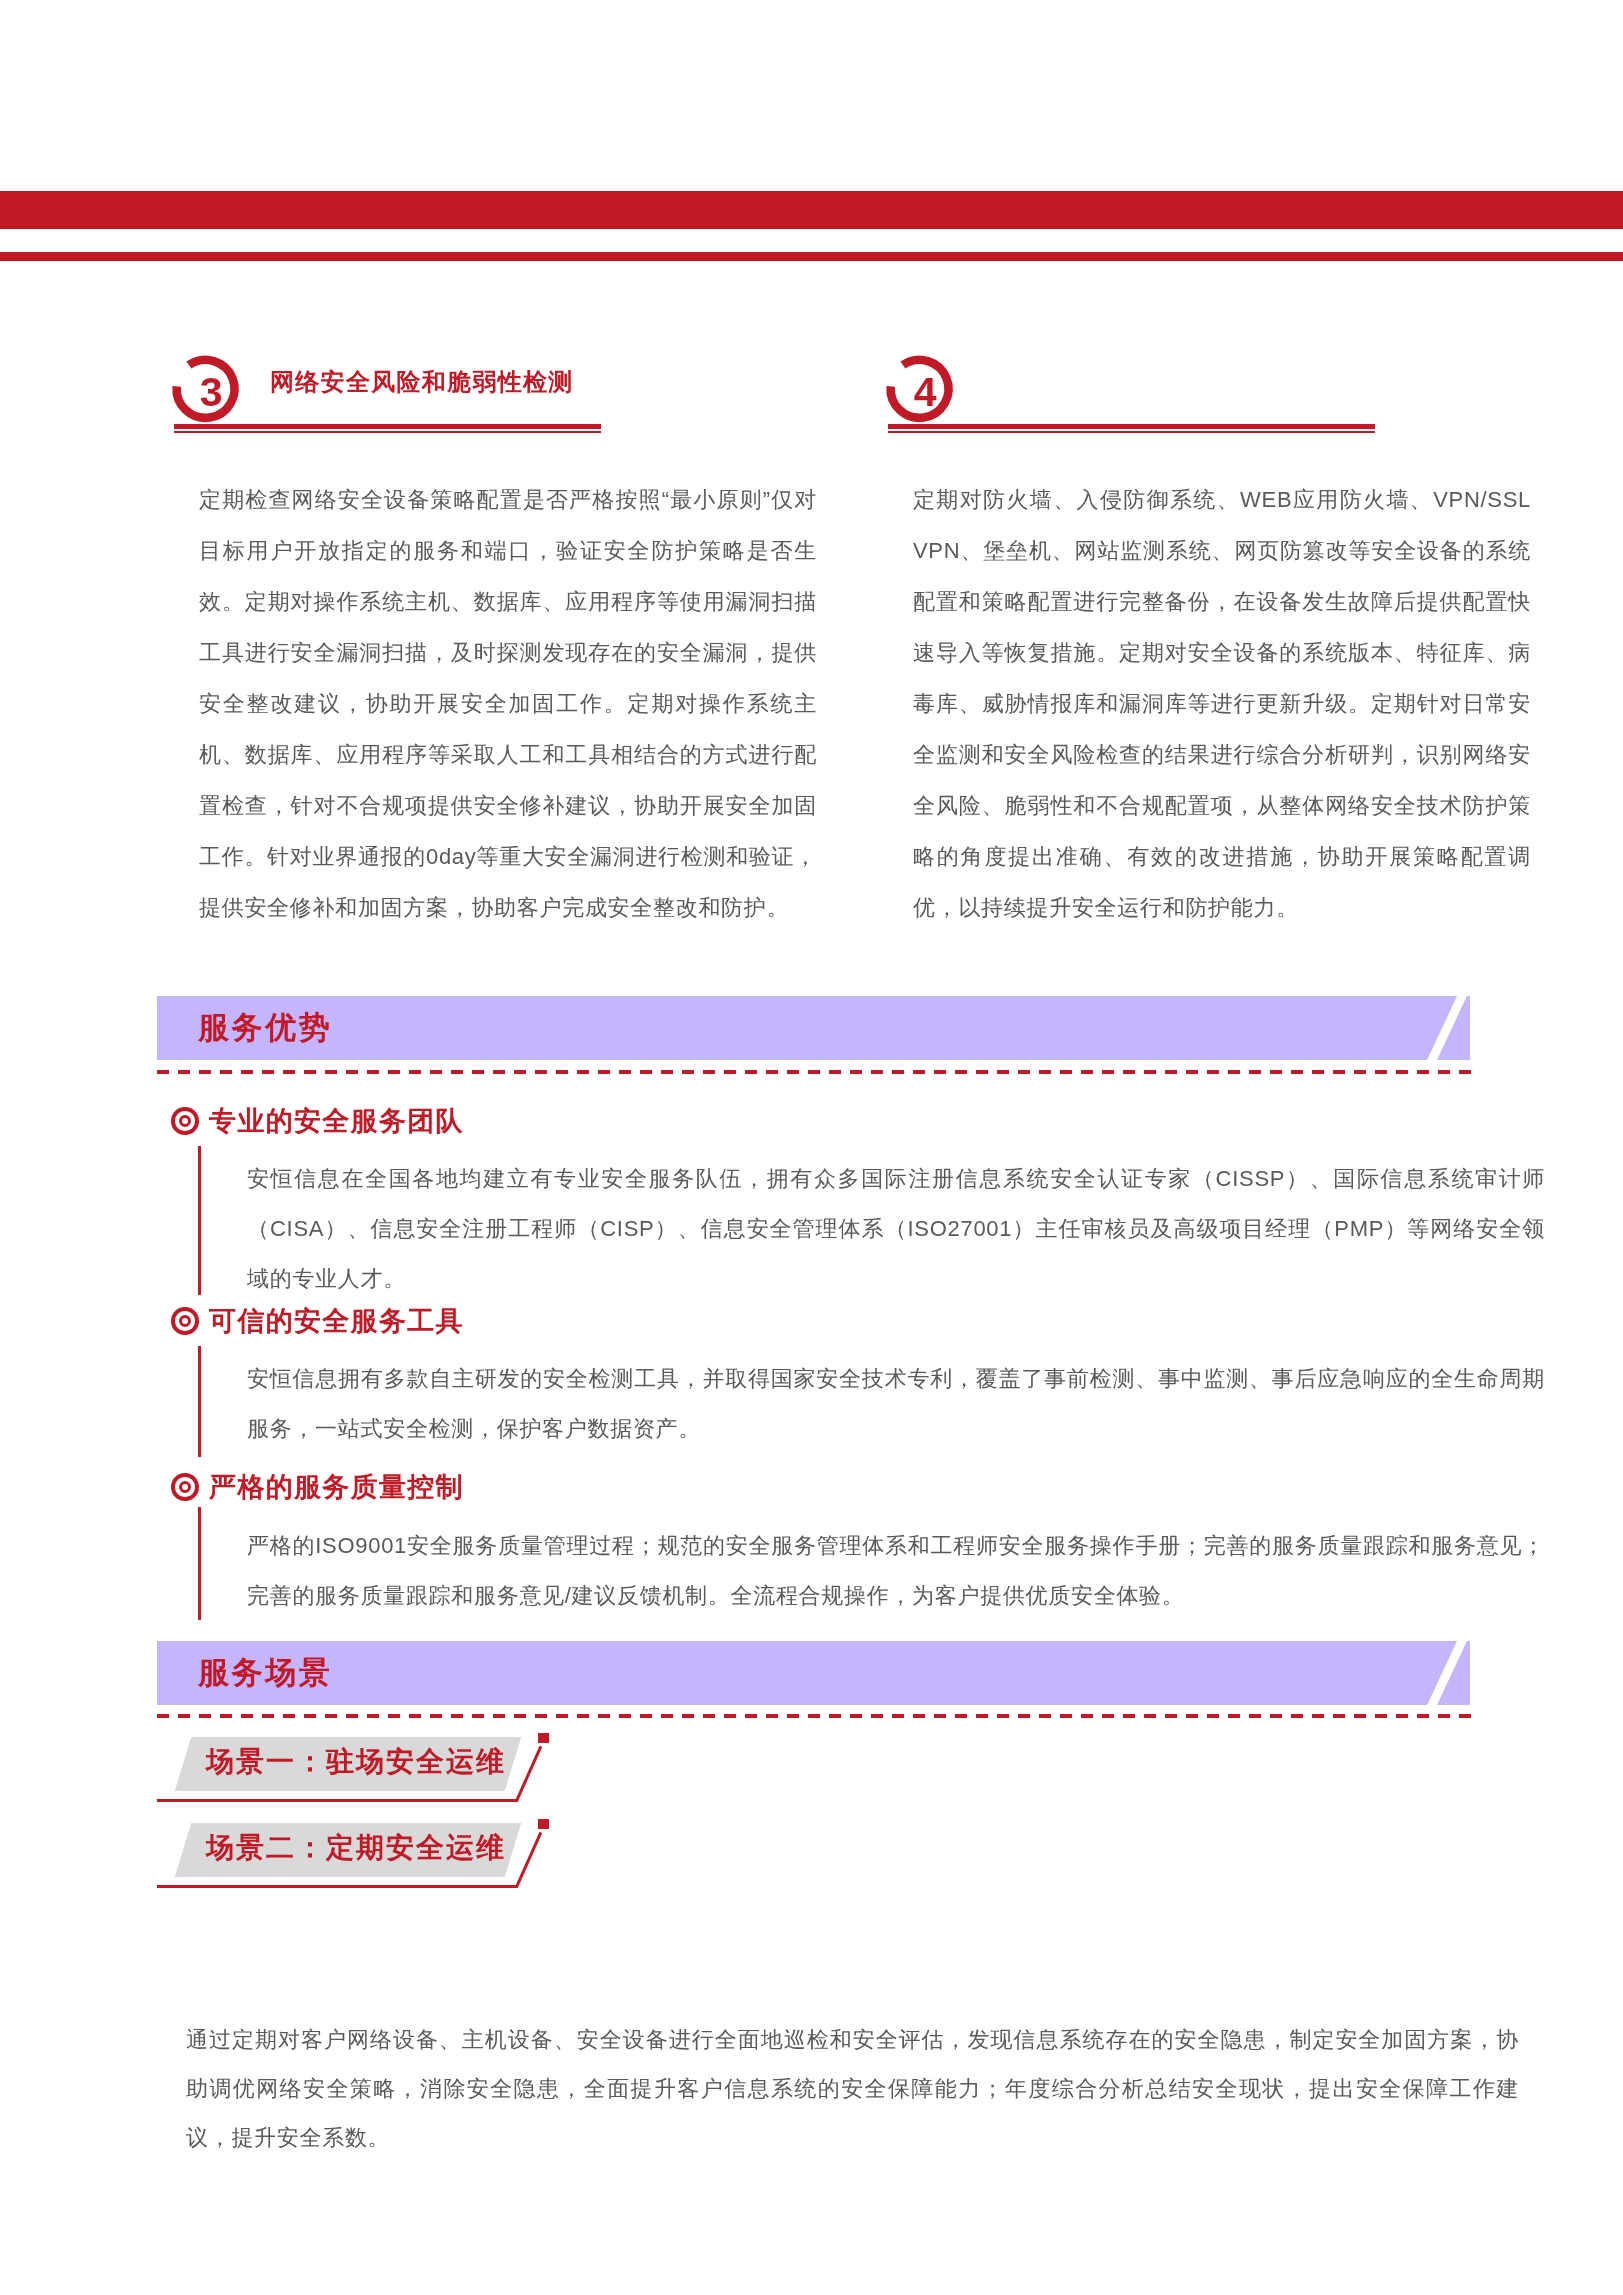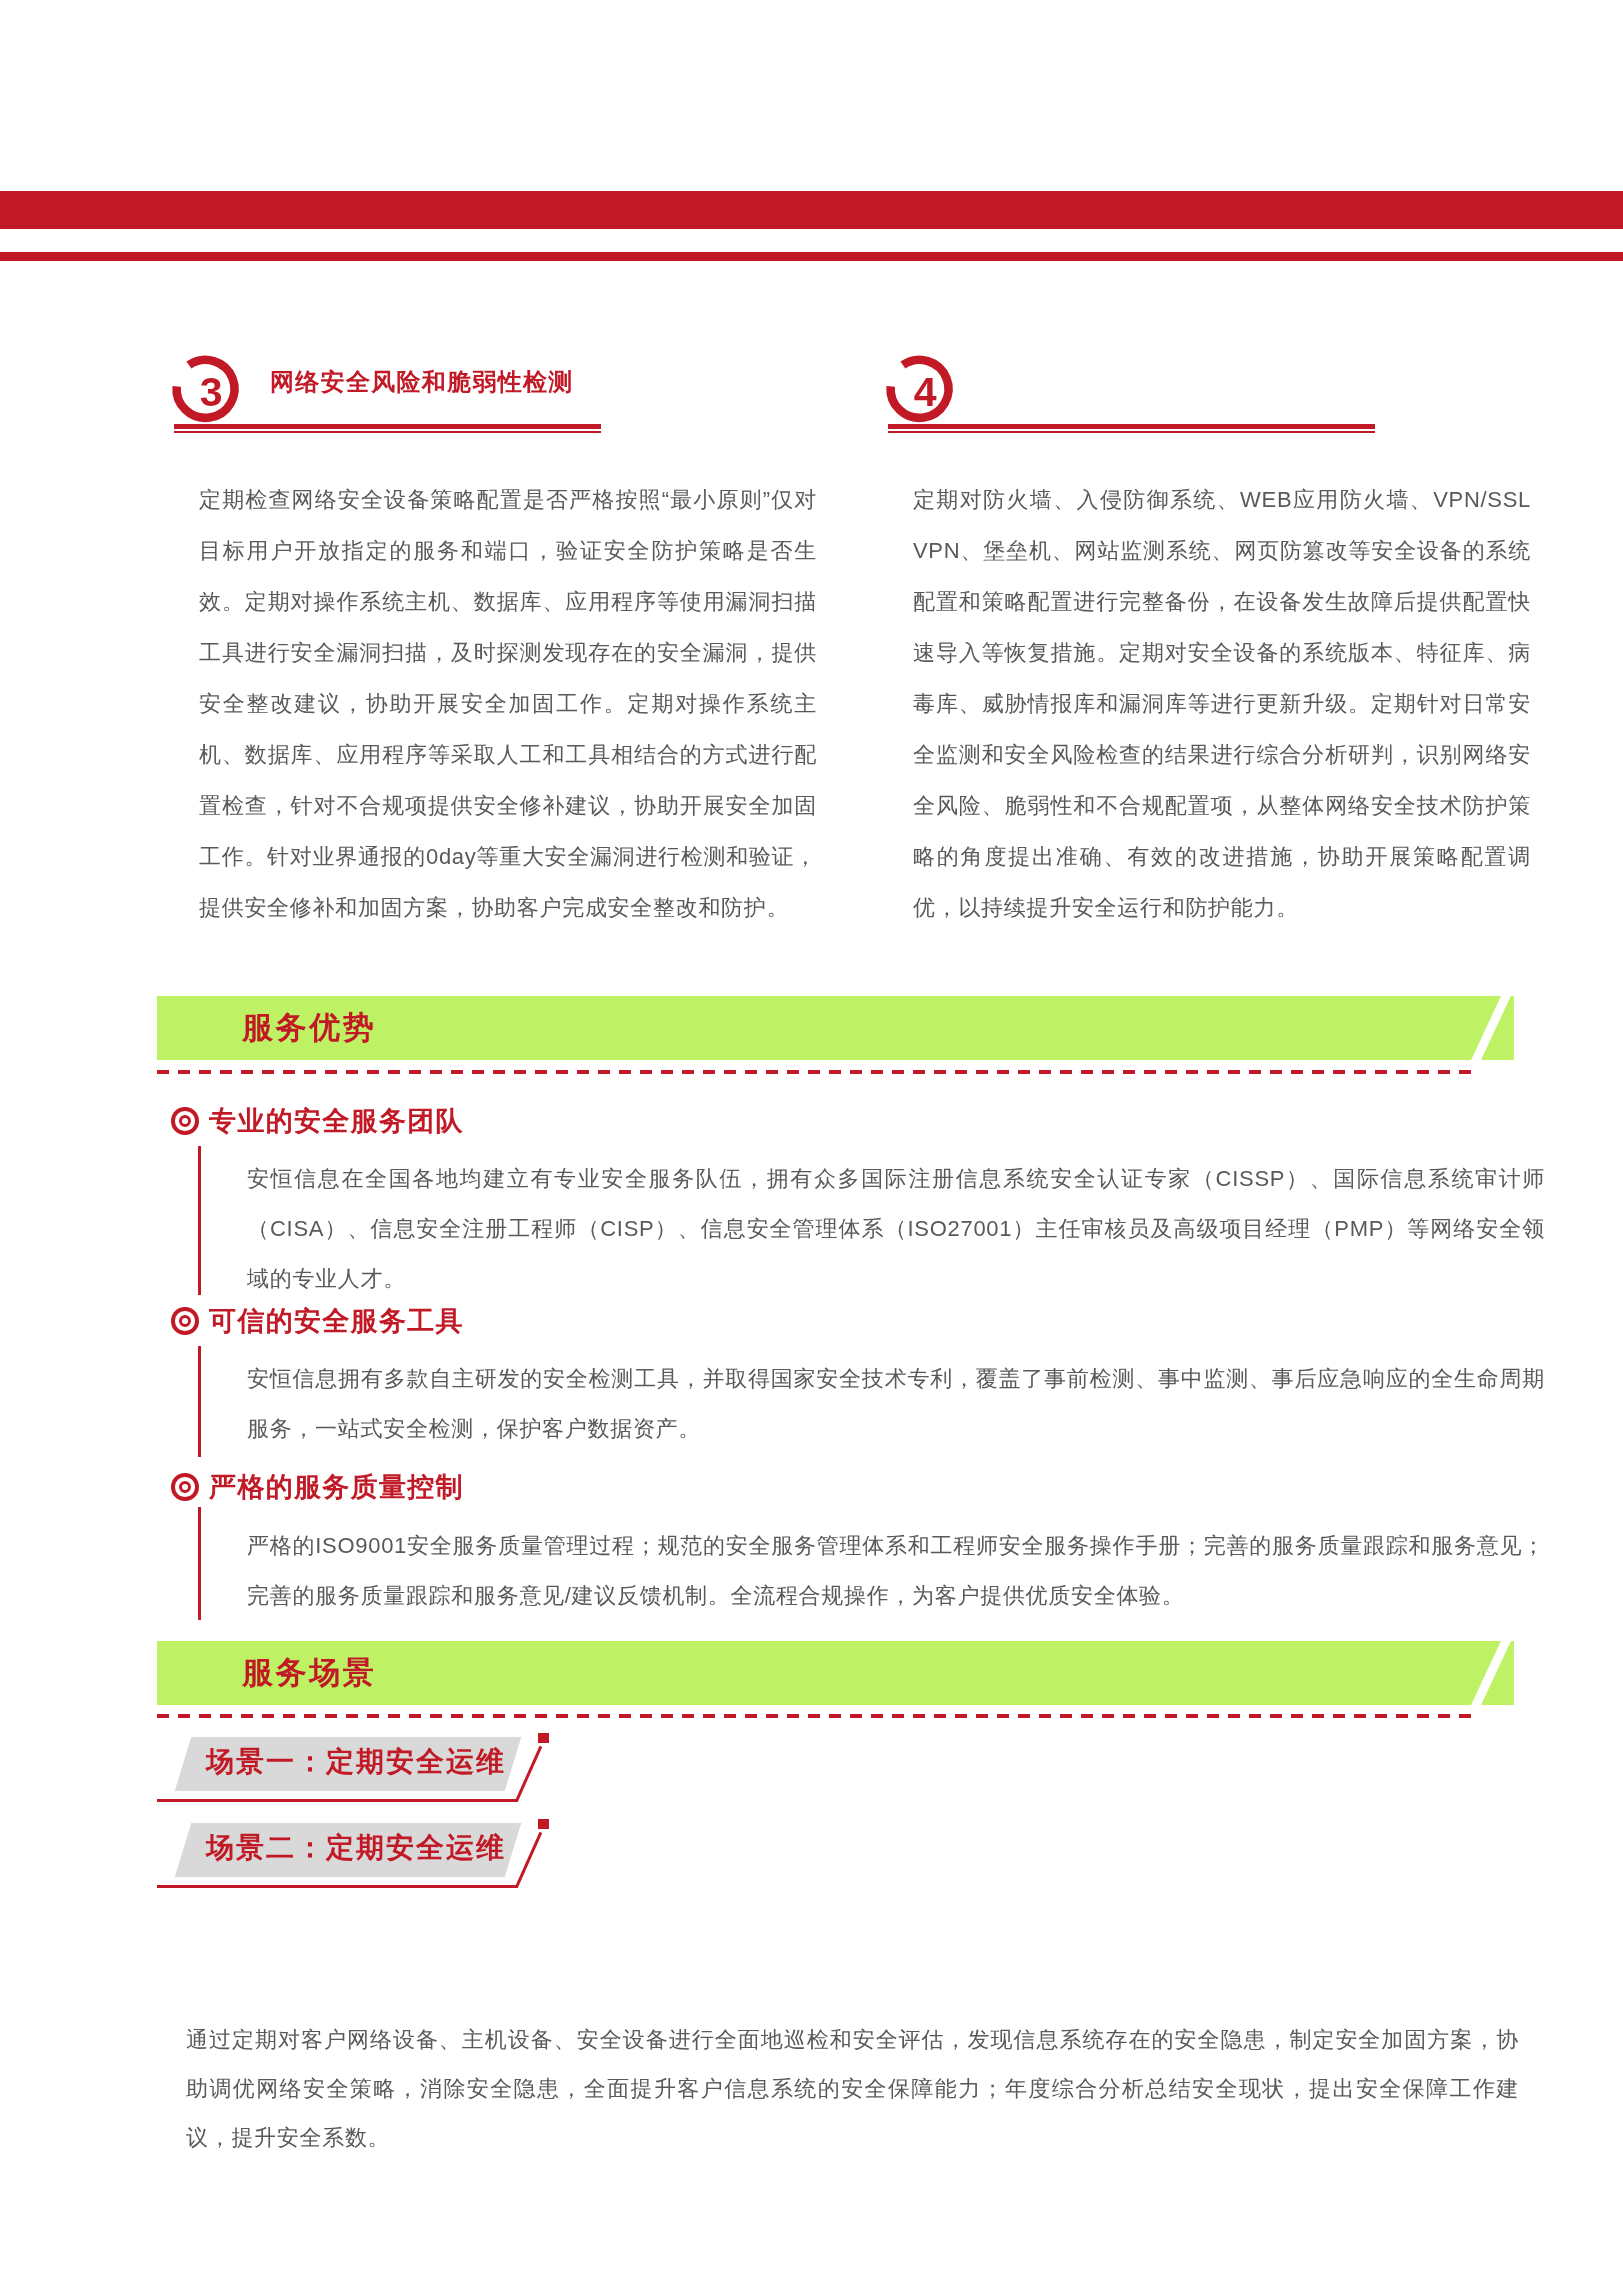--- a/index.html
+++ b/index.html
@@ -36,21 +36,21 @@
   .svc4 .svc-underline{width:487px;}
   .ul-thick{height:4.6px;background:#C11A26;}
   .ul-thin{margin-top:2.6px;height:2px;background:#C11A26;}
   .svc-body{
     margin:15px;width:100%;
     font-size:22px;line-height:51px;color:#5A5858;
     text-align:justify;letter-spacing:0.7px;
   }
 
   
-  .banner{position:absolute;left:157px;width:1313px;height:64px;background:#bef264;padding-left:44px;}
+  .banner{position:absolute;left:157px;width:1313px;height:64px;background:#c4b5fd;}
   .banner-adv{top:996px;}
   .banner-scn{top:1641px;}
   .banner-title{
     margin:0;padding-left:41px;line-height:64px;
     font-size:31px;font-weight:bold;color:#C11A26;letter-spacing:2.6px;
   }
   .banner-slash{
     position:absolute;right:19.6px;top:-9.2px;width:8.5px;height:84px;
     background:#ffffff;transform:rotate(25deg);
   }
@@ -187,21 +187,21 @@
   <p class="adv-body adv-body-3">严格的ISO9001安全服务质量管理过程；规范的安全服务管理体系和工程师安全服务操作手册；完善的服务质量跟踪和服务意见；完善的服务质量跟踪和服务意见/建议反馈机制。全流程合规操作，为客户提供优质安全体验。</p>
 
   <div class="banner banner-scn">
     <h2 class="banner-title">服务场景</h2>
     <div class="banner-slash"></div>
   </div>
   <div class="dash dash-scn"></div>
 
   <div class="scene scene-1">
     <div class="scene-par"></div>
-    <h3 class="scene-label">场景一：定期安全运维</h3>
+    <h3 class="scene-label">场景一：驻场安全运维</h3>
     <div class="scene-underline"></div>
     <div class="scene-diag"></div>
     <div class="scene-square"></div>
   </div>
 
   <div class="scene scene-2">
     <div class="scene-par"></div>
     <h3 class="scene-label">场景二：定期安全运维</h3>
     <div class="scene-underline"></div>
     <div class="scene-diag"></div>

